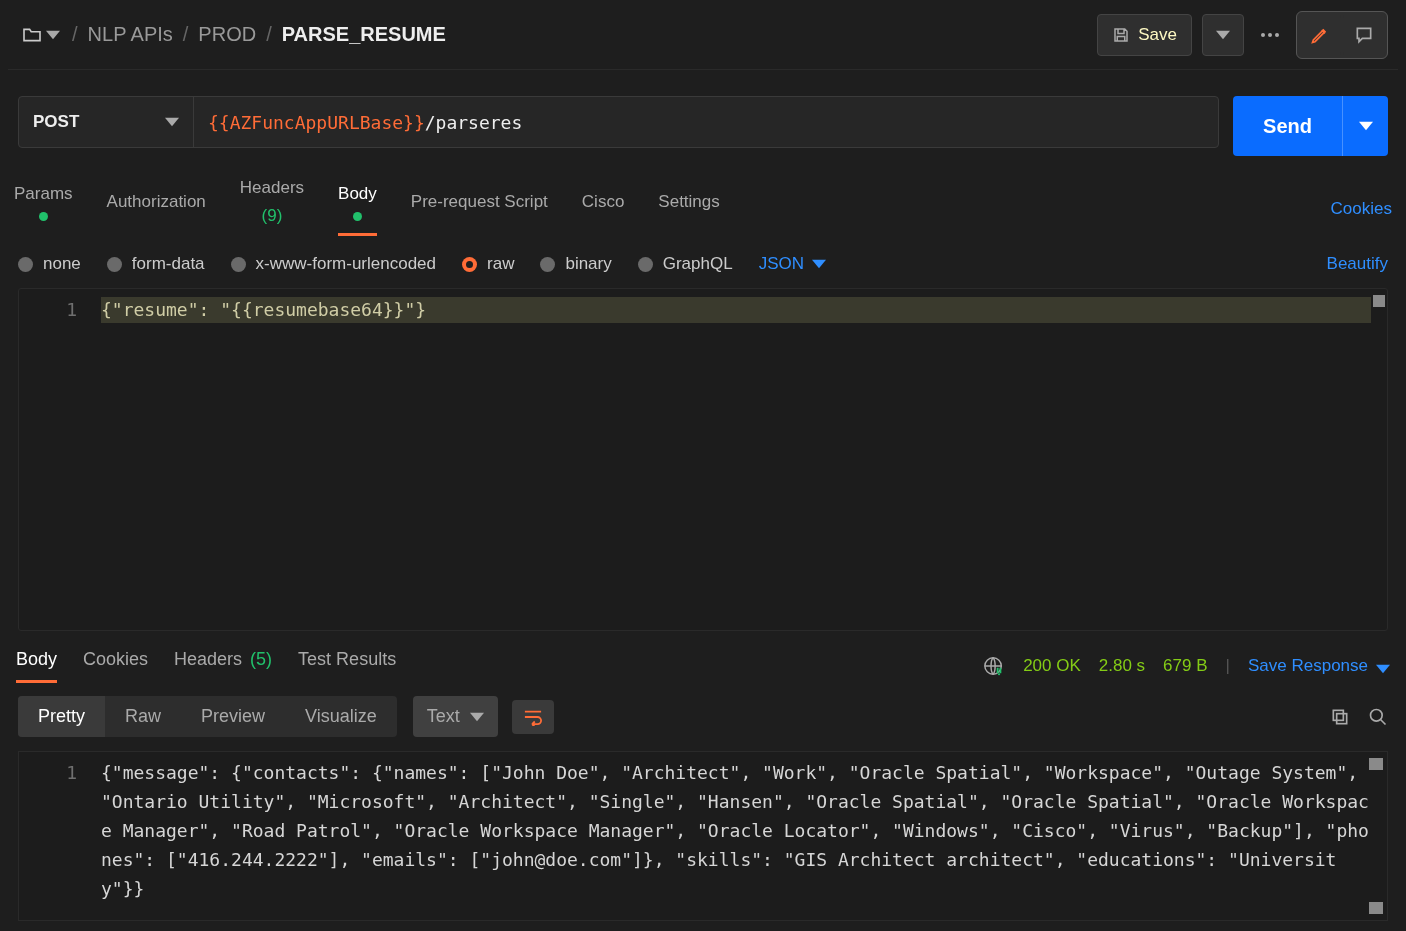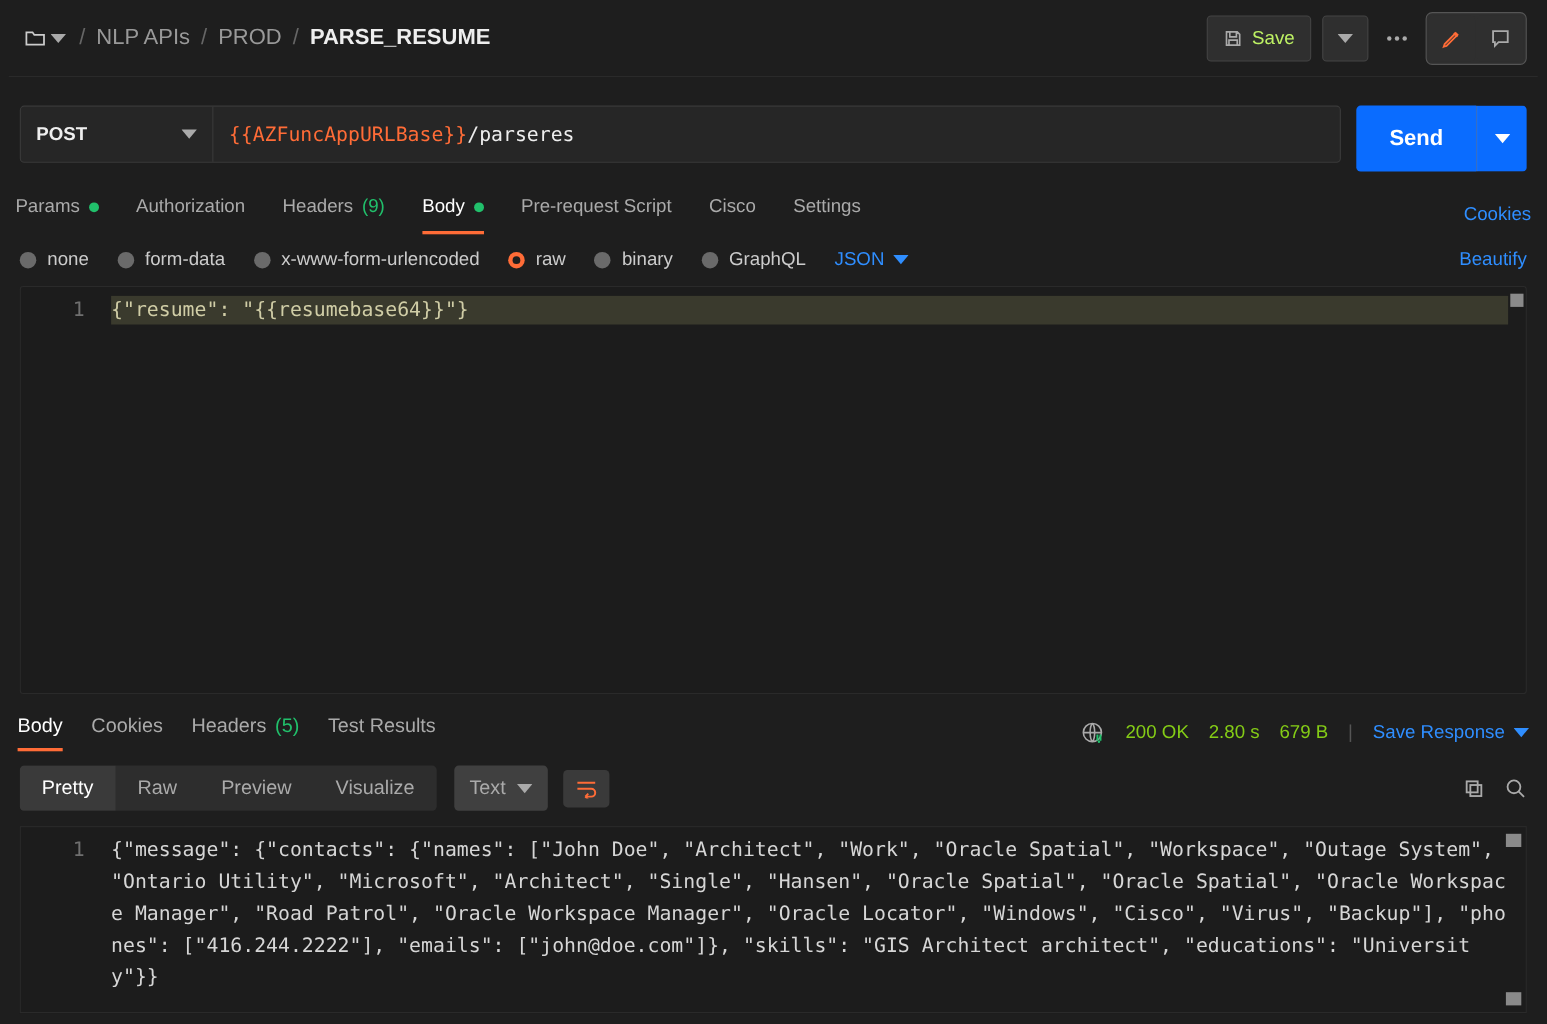--- a/index.html
+++ b/index.html
@@ -37,21 +37,21 @@
     cursor: pointer;
   }
   .breadcrumb { display: flex; align-items: center; gap: 10px; color: #999; font-size: 20px; }
   .breadcrumb .sep { color: #666; }
   .breadcrumb .current { color: #eee; font-weight: 600; }
   .header-spacer { flex: 1; }
   .btn-group { display: flex; align-items: center; gap: 10px; }
   .save-btn {
     display: flex; align-items: center;
     background: #2f2f2f; border: 1px solid #444; border-radius: 4px;
-    color: #bef264; height: 42px; padding: 0 14px; font-size: 17px; gap: 8px;
+    color: #fef9c3; height: 42px; padding: 0 14px; font-size: 17px; gap: 8px;
   }
   .save-drop {
     background: #2f2f2f; border: 1px solid #444; border-radius: 4px;
     height: 42px; width: 42px; display:flex;align-items:center;justify-content:center;
     color:#aaa;
   }
   .icon-btn {
     background: #2f2f2f; border: 1px solid #444; border-radius: 4px;
     height: 42px; width: 42px; display:flex;align-items:center;justify-content:center;color:#aaa;
   }
@@ -83,21 +83,21 @@
     background: #0a6cff; color: #fff; border: none; border-radius: 4px 0 0 4px;
     font-size: 20px; font-weight: 600; padding: 0 30px;
   }
   .send-drop {
     background: #0a6cff; color:#fff; border:none; border-left:1px solid rgba(255,255,255,.25);
     border-radius:0 4px 4px 0; width:46px; display:flex;align-items:center;justify-content:center;
   }
 
   
   .tabs-row { display:flex; align-items:center; padding: 12px 6px 0 6px; gap: 34px; font-size:17px; color:#aaa; }
-  .tabs-row .tab { position:relative; padding: 0 0 14px 0; cursor:pointer; display:flex; align-items:center; gap:8px;}
+  .tabs-row .tab { position:relative; padding: 0 0 14px 0; cursor:pointer; display:flex; align-items:center; gap:8px;flex-direction:column;}
   .tabs-row .tab.active { color:#fff; }
   .tabs-row .tab.active::after {
     content:""; position:absolute; left:0; right:0; bottom:-1px; height:3px; background:#ff6c37;
   }
   .dot { width:9px; height:9px; border-radius:50%; background:#21c06b; display:inline-block; }
   .count { color:#21c06b; }
   .tabs-row .spacer { flex:1; }
   .link { color:#2f8eff; cursor:pointer; font-size:17px; }
 
   
@@ -131,21 +131,21 @@
   .editor .hl-line { background:#3a3a2d; display:inline-block; width:100%; padding-right:8px; }
   .minimap { position:absolute; right:2px; top:6px; width:12px; height:12px; background:#8a8a8a; }
 
   
   .resp-tabs-row { display:flex; align-items:center; padding: 10px 8px 0 8px; gap: 26px; font-size:18px; color:#aaa; }
   .resp-tab { position:relative; padding-bottom:12px; cursor:pointer; display:flex;align-items:center;gap:8px; }
   .resp-tab.active { color:#fff; }
   .resp-tab.active::after { content:""; position:absolute; left:0; right:0; bottom:-1px; height:3px; background:#ff6c37; }
   .resp-meta { margin-left:auto; display:flex; align-items:center; gap:18px; font-size:17px; }
   .ok { color:#84cc16; }
-  .save-resp { color:#2f8eff; cursor:pointer; display:flex; align-items:center; gap:8px; }
+  .save-resp { color:#2f8eff; cursor:pointer; display:flex; align-items:flex-end; gap:8px; }
 
   .view-row { display:flex; align-items:center; gap:0; padding: 14px 10px; font-size:18px; color:#aaa; }
   .view-tabs { display:flex; background:#2d2d2d; border-radius:4px; overflow:hidden; }
   .view-tab { padding:10px 20px; cursor:pointer; }
   .view-tab.active { background:#3a3a3a; color:#fff; }
   .text-select { margin-left:16px; display:flex; align-items:center; gap:10px; background:#404040; border-radius:4px; padding:10px 14px; cursor:pointer; }
   .wrap-btn { margin-left:14px; background:#3a3a3a; border-radius:4px; padding:8px 10px; color:#ff6c37; font-size:20px; cursor:pointer; }
   .view-row .spacer { flex:1; }
   .resp-icons { display:flex; gap:18px; color:#aaa; }
 

